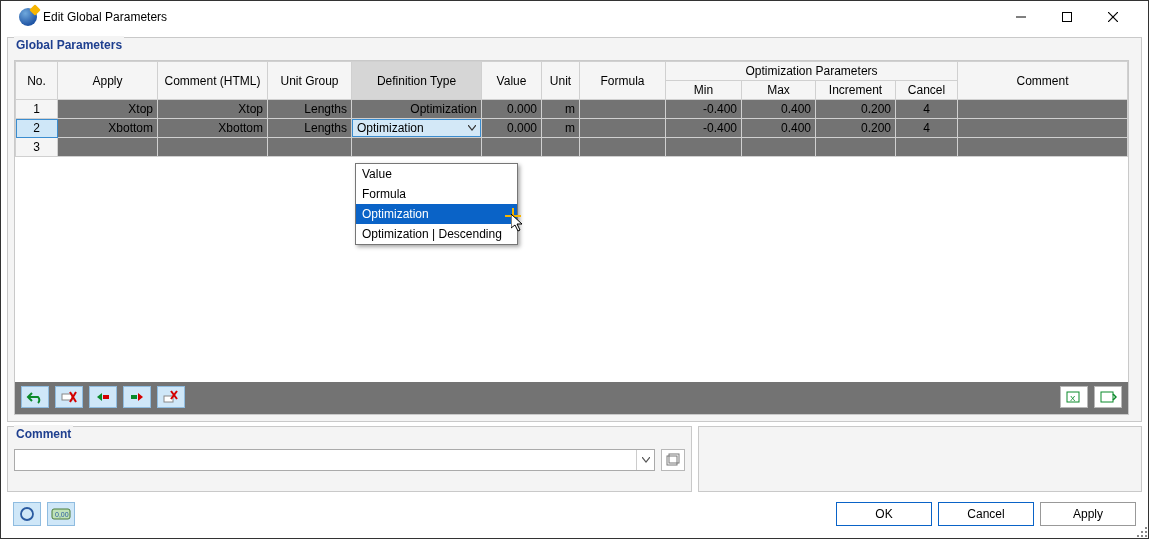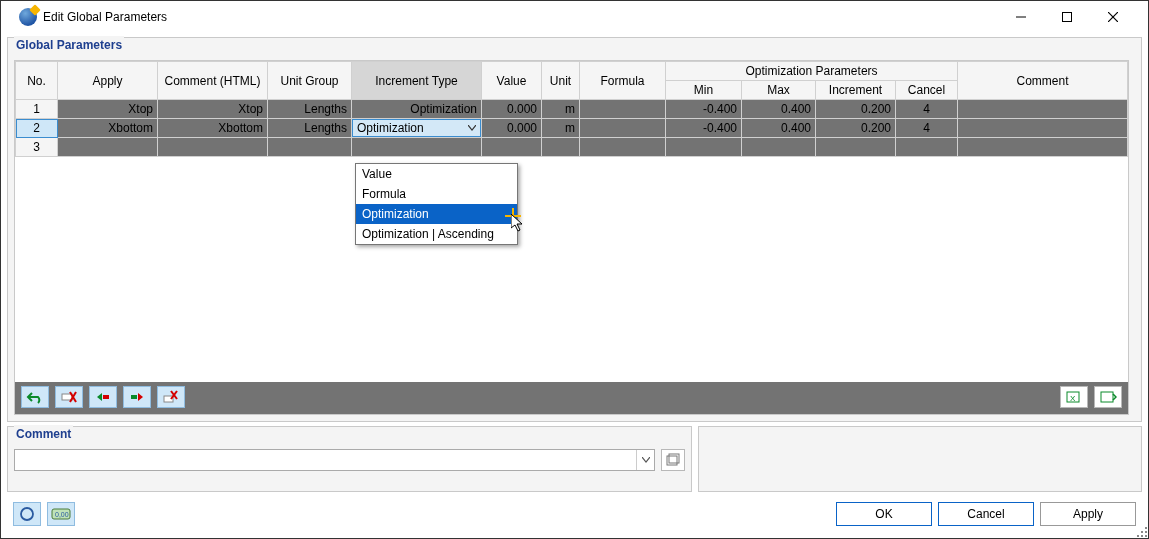--- a/index.html
+++ b/index.html
@@ -104,21 +104,21 @@
               <col style="width:80px">
               <col style="width:62px">
               <col>
           </colgroup>
           <thead>
             <tr>
               <th rowspan="2">No.</th>
               <th rowspan="2">Apply</th>
               <th rowspan="2">Comment (HTML)</th>
               <th rowspan="2">Unit Group</th>
-              <th rowspan="2" class="selected">Increment Type</th>
+              <th rowspan="2" class="selected">Definition Type</th>
               <th rowspan="2">Value</th>
               <th rowspan="2">Unit</th>
               <th rowspan="2">Formula</th>
               <th colspan="4">Optimization Parameters</th>
               <th rowspan="2">Comment</th>
             </tr>
             <tr>
               <th>Min</th>
               <th>Max</th>
               <th>Increment</th>
@@ -273,21 +273,21 @@
       <div class="dlg-btn">OK</div>
       <div class="dlg-btn">Cancel</div>
       <div class="dlg-btn plain">Apply</div>
     </div>
   </div>
 
   <div class="dropdown">
     <div class="opt">Value</div>
     <div class="opt">Formula</div>
     <div class="opt sel">Optimization</div>
-    <div class="opt">Optimization | Ascending</div>
+    <div class="opt">Optimization | Descending</div>
   </div>
 
   <div class="cursor">
     <div class="spark"></div>
     <svg class="ptr" width="14" height="18" viewBox="0 0 14 18">
         <path d="M0 0 L0 14 L4 11 L7 17 L9 16 L6 10 L11 10 Z" fill="#fff" stroke="#000" stroke-width="1"></path>
       </svg>
   </div>
 
   <div class="resize-grip">

